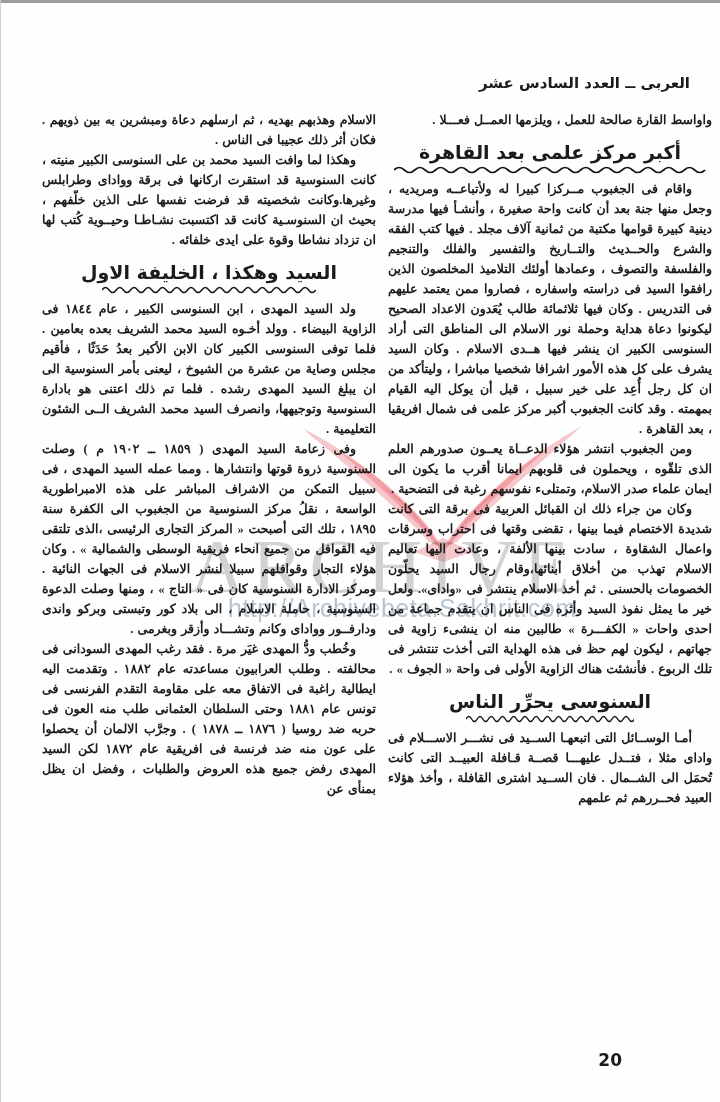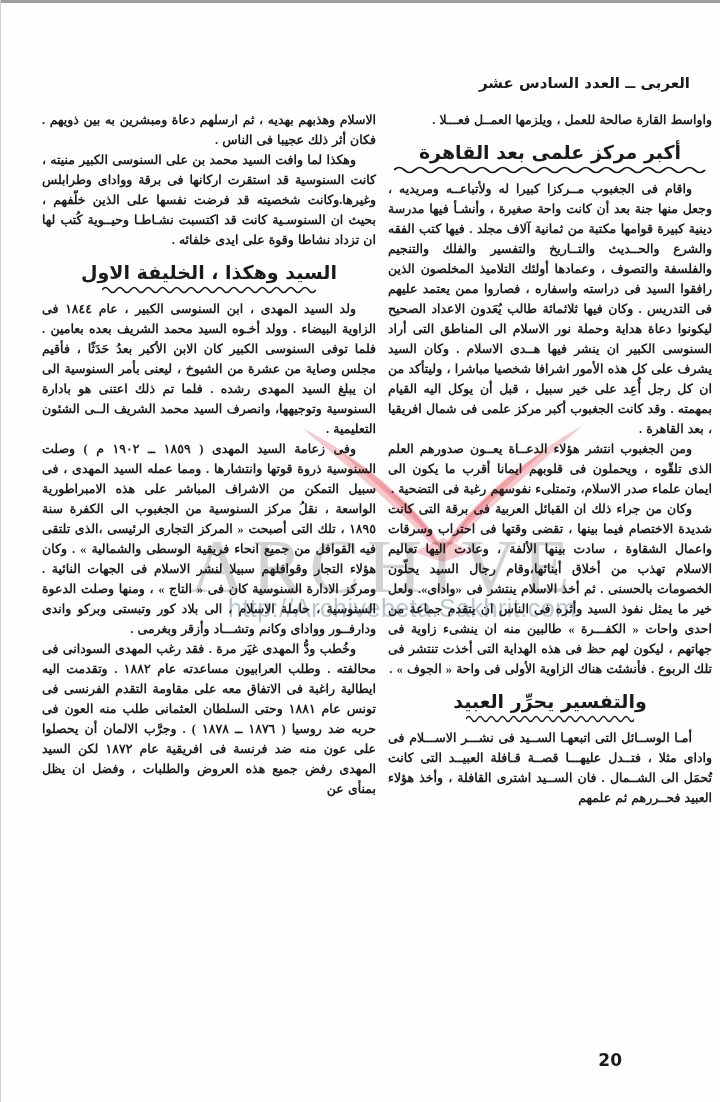--- a/index.html
+++ b/index.html
@@ -116,21 +116,21 @@
         <svg class="wave wave-wide" viewBox="0 0 240 8" preserveAspectRatio="none" aria-hidden="true">
           <path d="M0,4 Q4,-1 8,4 T16,4 T24,4 T32,4 T40,4 T48,4 T56,4 T64,4 T72,4 T80,4 T88,4 T96,4 T104,4 T112,4 T120,4 T128,4 T136,4 T144,4 T152,4 T160,4 T168,4 T176,4 T184,4 T192,4 T200,4 T208,4 T216,4 T224,4 T232,4 T240,4"></path>
         </svg>
       </div>
 
       <p class="para ind">واقام فى الجغبوب مــركزا كبيرا له ولأتباعــه ومريديه ، وجعل منها جنة بعد أن كانت واحة صغيرة ، وأنشـأ فيها مدرسة دينية كبيرة قوامها مكتبة من ثمانية آلاف مجلد . فيها كتب الفقه والشرع والحــديث والتــاريخ والتفسير والفلك والتنجيم والفلسفة والتصوف ، وعمادها أولئك التلاميذ المخلصون الذين رافقوا السيد فى دراسته واسفاره ، فصاروا ممن يعتمد عليهم فى التدريس . وكان فيها ثلاثمائة طالب يُعَدون الاعداد الصحيح ليكونوا دعاة هداية وحملة نور الاسلام الى المناطق التى أراد السنوسى الكبير ان ينشر فيها هــدى الاسلام . وكان السيد يشرف على كل هذه الأمور اشرافا شخصيا مباشرا ، وليتأكد من ان كل رجل أُعِد على خير سبيل ، قبل أن يوكل اليه القيام بمهمته . وقد كانت الجغبوب أكبر مركز علمى فى شمال افريقيا ، بعد القاهرة .</p>
       <p class="para ind">ومن الجغبوب انتشر هؤلاء الدعــاة يعــون صدورهم العلم الذى تلقّوه ، ويحملون فى قلوبهم ايمانا أقرب ما يكون الى ايمان علماء صدر الاسلام، وتمتلىء نفوسهم رغبة فى التضحية .</p>
       <p class="para ind">وكان من جراء ذلك ان القبائل العربية فى برقة التى كانت شديدة الاختصام فيما بينها ، تقضى وقتها فى احتراب وسرقات واعمال الشقاوة ، سادت بينها الألفة ، وعادت اليها تعاليم الاسلام تهذب من أخلاق أبنائها،وقام رجال السيد يحلّون الخصومات بالحسنى . ثم أخذ الاسلام ينتشر فى «واداى». ولعل خير ما يمثل نفوذ السيد وأثره فى الناس ان يتقدم جماعة من احدى واحات « الكفـــرة » طالبين منه ان ينشىء زاوية فى جهاتهم ، ليكون لهم حظ فى هذه الهداية التى أخذت تنتشر فى تلك الربوع . فأنشئت هناك الزاوية الأولى فى واحة « الجوف » .</p>
 
       <div class="heading-block">
-        <div class="heading-text">والتفسير يحرِّر العبيد</div>
+        <div class="heading-text">السنوسى يحرِّر الناس</div>
         <svg class="wave wave-narrow" viewBox="0 0 240 8" preserveAspectRatio="none" aria-hidden="true">
           <path d="M0,4 Q4,-1 8,4 T16,4 T24,4 T32,4 T40,4 T48,4 T56,4 T64,4 T72,4 T80,4 T88,4 T96,4 T104,4 T112,4 T120,4 T128,4 T136,4 T144,4 T152,4 T160,4 T168,4 T176,4 T184,4 T192,4 T200,4 T208,4 T216,4 T224,4 T232,4 T240,4"></path>
         </svg>
       </div>
 
       <p class="para ind">أمـا الوســائل التى اتبعهـا الســيد فى نشـــر الاســـلام فى واداى مثلا ، فتــدل عليهـــا قصــة قـافلة العبيــد التى كانت تُحمَل الى الشــمال . فان الســيد اشترى القافلة ، وأخذ هؤلاء العبيد فحــررهم ثم علمهم</p>
     </div>
 
     <div class="col col-left">
       <p class="para">الاسلام وهذبهم بهديه ، ثم ارسلهم دعاة ومبشرين به بين ذويهم . فكان أثر ذلك عجيبا فى الناس .</p>

